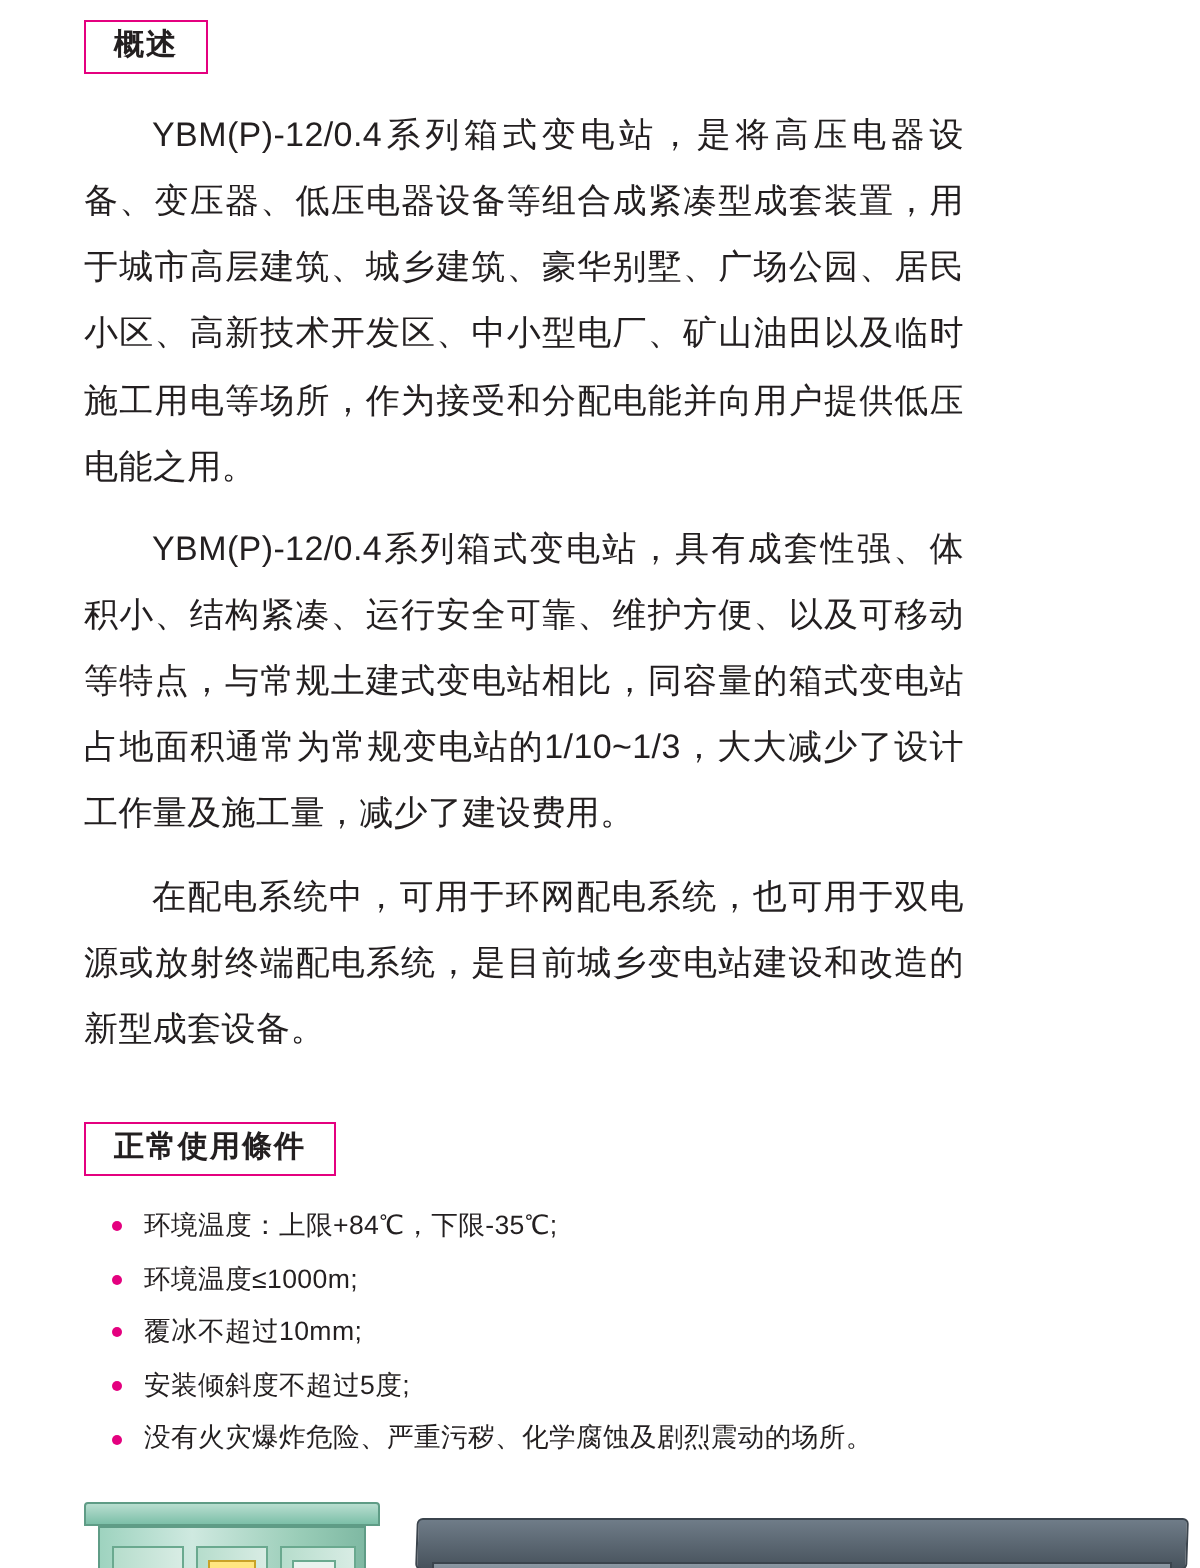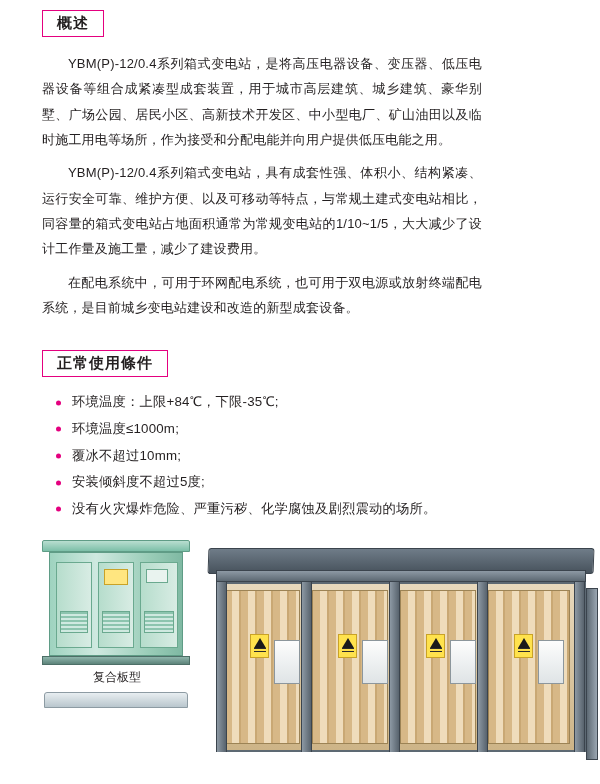--- a/index.html
+++ b/index.html
@@ -34,21 +34,21 @@
     line-height: 1.2;
   }
   .sec-head-wrap {
     padding-top: 10px;
   }
   .sec-head-wrap.second {
     padding-top: 30px;
   }
   
   .para {
-    font-size: 13px;
+    font-size: 17px;
     line-height: 1.95;
     text-align: justify;
     text-indent: 2em;
     margin: 0;
     padding-top: 8px;
     letter-spacing: 0.2px;
   }
   .para.first {
     padding-top: 14px;
   }
@@ -253,21 +253,21 @@
 </head>
 <body>
 
 <div class="page">
 
   <div class="sec-head-wrap">
     <span class="sec-head">概述</span>
   </div>
 
   <p class="para first">YBM(P)-12/0.4系列箱式变电站，是将高压电器设备、变压器、低压电器设备等组合成紧凑型成套装置，用于城市高层建筑、城乡建筑、豪华别墅、广场公园、居民小区、高新技术开发区、中小型电厂、矿山油田以及临时施工用电等场所，作为接受和分配电能并向用户提供低压电能之用。</p>
-  <p class="para">YBM(P)-12/0.4系列箱式变电站，具有成套性强、体积小、结构紧凑、运行安全可靠、维护方便、以及可移动等特点，与常规土建式变电站相比，同容量的箱式变电站占地面积通常为常规变电站的1/10~1/5，大大减少了设计工作量及施工量，减少了建设费用。</p>
+  <p class="para">YBM(P)-12/0.4系列箱式变电站，具有成套性强、体积小、结构紧凑、运行安全可靠、维护方便、以及可移动等特点，与常规土建式变电站相比，同容量的箱式变电站占地面积通常为常规变电站的1/10~1/3，大大减少了设计工作量及施工量，减少了建设费用。</p>
   <p class="para">在配电系统中，可用于环网配电系统，也可用于双电源或放射终端配电系统，是目前城乡变电站建设和改造的新型成套设备。</p>
 
   <div class="sec-head-wrap second">
     <span class="sec-head">正常使用條件</span>
   </div>
 
   <ul class="cond-list">
     <li><span class="dot"></span><span>环境温度：上限+84℃，下限-35℃;</span></li>
     <li><span class="dot"></span><span>环境温度≤1000m;</span></li>
     <li><span class="dot"></span><span>覆冰不超过10mm;</span></li>

